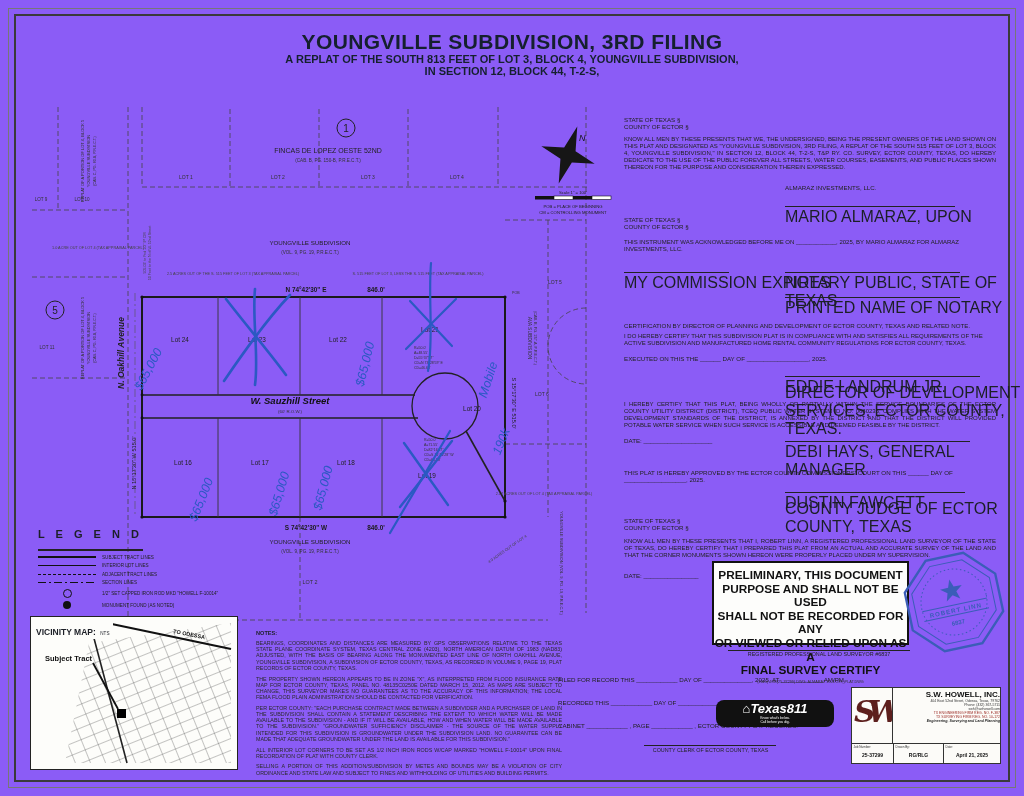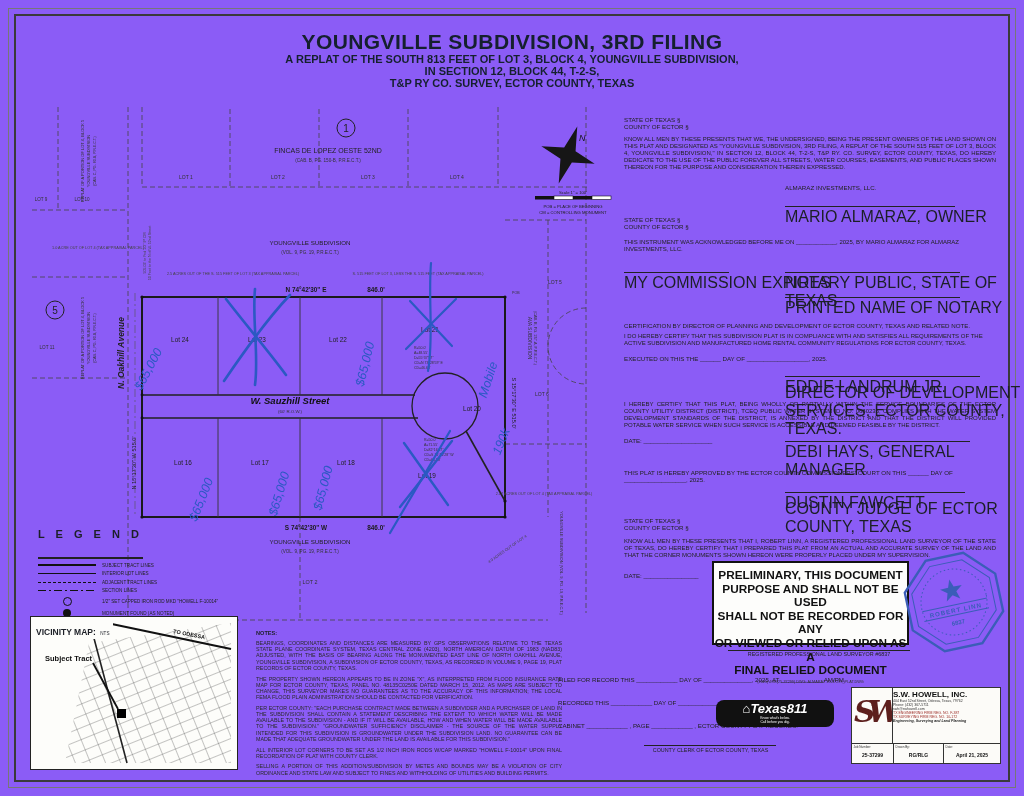--- a/index.html
+++ b/index.html
@@ -7,35 +7,35 @@
   .abs{position:absolute}
   .frame1{position:absolute;inset:8px;border:1px solid #777;pointer-events:none}
   .frame2{position:absolute;inset:14px;border:2px solid #3a3a3a;pointer-events:none}
   .titlewrap{position:absolute;left:40px;right:40px;top:30px;text-align:center;color:#15202e}
   .t-main{font-size:21px;font-weight:bold;letter-spacing:.4px;line-height:23px}
   .t-sub{font-size:11px;font-weight:bold;line-height:12px}
   .rc{font-size:6px;line-height:7px;text-align:justify;color:#222}
   .lbl{font-size:6.2px;line-height:7px;color:#222}
   .sigline{border-top:1px solid #222;height:0}
   .notesbox p{font-size:5.35px;line-height:6.2px;margin:0 0 4.5px;text-align:justify;color:#2a2a2a}
-  .legend-title{font-size:11px;font-weight:bold;letter-spacing:4px;border-bottom:2.5px double #222;display:inline-block;padding-bottom:17px}
+  .legend-title{font-size:11px;font-weight:bold;letter-spacing:4px;border-bottom:2.5px double #222;display:inline-block;padding-bottom:9px}
   .lrow{display:flex;align-items:center;gap:6px;margin-top:3.5px}
   .lsample{width:58px;flex:0 0 58px}
   .ltext{font-size:4.6px;color:#222;line-height:5px}
   .prelim{position:absolute;left:712px;top:561px;width:197px;height:84px;border:2px solid #111;background:#fdfdfb;text-align:center;padding-top:6px;box-sizing:border-box}
   .prelim div.big{font-size:11.8px;font-weight:600;line-height:13.6px;color:#111}
   .prelim .fine{font-size:3.8px;margin-top:2px;color:#333}
   .t811{position:absolute;left:716px;top:700px;width:118px;height:27px;background:#111;border-radius:8px;color:#fff;text-align:center}
   .t811 .nm{font-size:13px;font-weight:bold;font-style:italic;line-height:17px}
   .t811 .tag{font-size:3.4px;line-height:3.8px}
   .firm{position:absolute;left:851px;top:687px;width:150px;height:77px;border:1.2px solid #333;background:#fcfbf8;box-sizing:border-box}
   .firm .toprow{display:flex;height:55px;border-bottom:1px solid #333}
   .firm .logocell{width:40px;border-right:1px solid #333;position:relative;overflow:hidden}
   .firm .swh{font-family:"DejaVu Serif",serif;font-weight:bold;font-style:italic;font-size:30px;color:#5d1f1d;position:absolute;left:2px;top:6px;letter-spacing:-8px}
-  .firm .infocell{flex:1;text-align:left;padding-top:2px}
+  .firm .infocell{flex:1;text-align:right;padding-top:2px}
   .firm .fname{font-size:8px;font-weight:bold;color:#111;line-height:9px}
   .firm .faddr{font-size:3.5px;line-height:4.1px;color:#333}
   .firm .faddr.red{color:#9c2b24}
   .firm .fital{font-size:3.6px;font-style:italic;font-weight:bold;color:#222;line-height:4.4px}
   .firm .botrow{display:flex;height:20px}
   .firm .bcell{position:relative;border-right:1px solid #333;box-sizing:border-box}
   .firm .bcell:last-child{border-right:none}
   .firm .blab{font-size:3.1px;color:#333;position:absolute;left:1.5px;top:1px}
   .firm .bval{font-size:5px;font-weight:bold;color:#111;width:100%;text-align:center;position:absolute;top:8px}
   .recline{font-size:6.2px;color:#222;white-space:nowrap}
@@ -46,21 +46,20 @@
 <body>
 
 <div class="sheet">
   <div class="frame1"></div>
   <div class="frame2"></div>
 
   <div class="titlewrap">
     <div class="t-main">YOUNGVILLE SUBDIVISION, 3RD FILING</div>
     <div class="t-sub">A REPLAT OF THE SOUTH 813 FEET OF LOT 3, BLOCK 4, YOUNGVILLE SUBDIVISION,</div>
     <div class="t-sub">IN SECTION 12, BLOCK 44, T-2-S,</div>
-    <div class="t-sub">T&amp;P RY CO. SURVEY, ECTOR COUNTY, TEXAS</div>
   </div>
 
   <svg class="abs" style="left:28px;top:103px" width="592" height="530" viewBox="0 0 592 530">
 
     <g stroke="#444" stroke-width="0.8" fill="none" stroke-dasharray="5 3">
       <path d="M114 4V84 M202 6V84 M291 6V84 M380 6V84 M470 4V84"></path>
       <path d="M114 84H560"></path>
       <path d="M30 4V107 M100 4V517"></path>
       <path d="M4 107H100 M4 174H100 M4 275H100"></path>
       <path d="M520 117V414 M558 4V510"></path>
@@ -277,21 +276,21 @@
     <p>PER ECTOR COUNTY: "EACH PURCHASE CONTRACT MADE BETWEEN A SUBDIVIDER AND A PURCHASER OF LAND IN THE SUBDIVISION SHALL CONTAIN A STATEMENT DESCRIBING THE EXTENT TO WHICH WATER WILL BE MADE AVAILABLE TO THE SUBDIVISION - AND IF IT WILL BE AVAILABLE, HOW AND WHEN WATER WILL BE MADE AVAILABLE TO THE SUBDIVISION." "GROUNDWATER SUFFICIENCY DISCLAIMER - THE SOURCE OF THE WATER SUPPLY INTENDED FOR THIS SUBDIVISION IS GROUNDWATER UNDER THE SUBDIVISION LAND. NO GUARANTEE CAN BE MADE THAT ADEQUATE GROUNDWATER UNDER THE LAND IS AVAILABLE FOR THIS SUBDIVISION."</p>
     <p>ALL INTERIOR LOT CORNERS TO BE SET AS 1/2 INCH IRON RODS W/CAP MARKED "HOWELL F-10014" UPON FINAL RECORDATION OF PLAT WITH COUNTY CLERK.</p>
     <p>SELLING A PORTION OF THIS ADDITION/SUBDIVISION BY METES AND BOUNDS MAY BE A VIOLATION OF CITY ORDINANCE AND STATE LAW AND SUBJECT TO FINES AND WITHHOLDING OF UTILITIES AND BUILDING PERMITS.</p>
   </div>
 
   <div class="abs lbl" style="left:624px;top:116px">STATE OF TEXAS §</div>
   <div class="abs lbl" style="left:624px;top:123px">COUNTY OF ECTOR §</div>
   <div class="abs rc" style="left:624px;top:136px;width:372px">KNOW ALL MEN BY THESE PRESENTS THAT WE, THE UNDERSIGNED, BEING THE PRESENT OWNERS OF THE LAND SHOWN ON THIS PLAT AND DESIGNATED AS "YOUNGVILLE SUBDIVISION, 3RD FILING, A REPLAT OF THE SOUTH 515 FEET OF LOT 3, BLOCK 4, YOUNGVILLE SUBDIVISION," IN SECTION 12, BLOCK 44, T-2-S, T&amp;P RY. CO. SURVEY, ECTOR COUNTY, TEXAS, DO HEREBY DEDICATE TO THE USE OF THE PUBLIC FOREVER ALL STREETS, WATER COURSES, EASEMENTS, AND PUBLIC PLACES SHOWN THEREON FOR THE PURPOSE AND CONSIDERATION THEREIN EXPRESSED.</div>
   <div class="abs lbl" style="left:785px;top:184px">ALMARAZ INVESTMENTS, LLC.</div>
   <div class="abs sigline" style="left:785px;top:206px;width:170px"></div>
-  <div class="abs slabel" style="left:785px;top:208px">MARIO ALMARAZ, OWNER</div>
+  <div class="abs slabel" style="left:785px;top:208px">MARIO ALMARAZ, UPON</div>
 
   <div class="abs lbl" style="left:624px;top:216px">STATE OF TEXAS §</div>
   <div class="abs lbl" style="left:624px;top:223px">COUNTY OF ECTOR §</div>
   <div class="abs rc" style="left:624px;top:239px;width:372px;text-align:left">THIS INSTRUMENT WAS ACKNOWLEDGED BEFORE ME ON ____________, 2025, BY MARIO ALMARAZ FOR ALMARAZ INVESTMENTS, LLC.</div>
   <div class="abs sigline" style="left:624px;top:272px;width:105px"></div>
   <div class="abs slabel" style="left:624px;top:274px">MY COMMISSION EXPIRES</div>
   <div class="abs sigline" style="left:785px;top:272px;width:175px"></div>
   <div class="abs slabel" style="left:785px;top:274px">NOTARY PUBLIC, STATE OF TEXAS</div>
   <div class="abs sigline" style="left:785px;top:297px;width:175px"></div>
   <div class="abs slabel" style="left:785px;top:299px">PRINTED NAME OF NOTARY</div>
@@ -316,21 +315,21 @@
   <div class="abs lbl" style="left:624px;top:517px">STATE OF TEXAS §</div>
   <div class="abs lbl" style="left:624px;top:524px">COUNTY OF ECTOR §</div>
   <div class="abs rc" style="left:624px;top:538px;width:372px">KNOW ALL MEN BY THESE PRESENTS THAT I, ROBERT LINN, A REGISTERED PROFESSIONAL LAND SURVEYOR OF THE STATE OF TEXAS, DO HEREBY CERTIFY THAT I PREPARED THIS PLAT FROM AN ACTUAL AND ACCURATE SURVEY OF THE LAND AND THAT THE CORNER MONUMENTS SHOWN HEREON WERE PROPERLY PLACED UNDER MY SUPERVISION.</div>
   <div class="abs lbl" style="left:624px;top:572px">DATE: ________________</div>
 
   <div class="prelim">
     <div class="big">PRELIMINARY, THIS DOCUMENT</div>
     <div class="big">PURPOSE AND SHALL NOT BE USED</div>
     <div class="big">SHALL NOT BE RECORDED FOR ANY</div>
     <div class="big">OR VIEWED OR RELIED UPON AS A</div>
-    <div class="big">FINAL RELIED DOCUMENT</div>
+    <div class="big">FINAL SURVEY CERTIFY</div>
     <div class="fine">(2025) JOB(25-37299) DWG: ALMARAZ 25-37299_PLAT.DWG</div>
   </div>
   <div class="abs sigline" style="left:728px;top:650px;width:182px"></div>
   <div class="abs" style="left:728px;top:651px;width:182px;font-size:5.4px;text-align:center;color:#222">REGISTERED PROFESSIONAL LAND SURVEYOR #6837</div>
 
   <svg class="abs" style="left:901px;top:549px" width="106" height="106" viewBox="0 0 106 106">
     <g transform="rotate(-12 53 53)" stroke="#3b5db8" fill="none">
       <polygon points="99.2,72.2 72.2,99.2 33.8,99.2 6.8,72.2 6.8,33.8 33.8,6.8 72.2,6.8 99.2,33.8" stroke-width="2.4"></polygon>
       <polygon points="92.7,69.5 69.5,92.7 36.5,92.7 13.3,69.5 13.3,36.5 36.5,13.3 69.5,13.3 92.7,36.5" stroke-width="1"></polygon>
       <circle cx="53" cy="53" r="33" stroke-width="1" stroke-dasharray="1.5 2.6"></circle>

